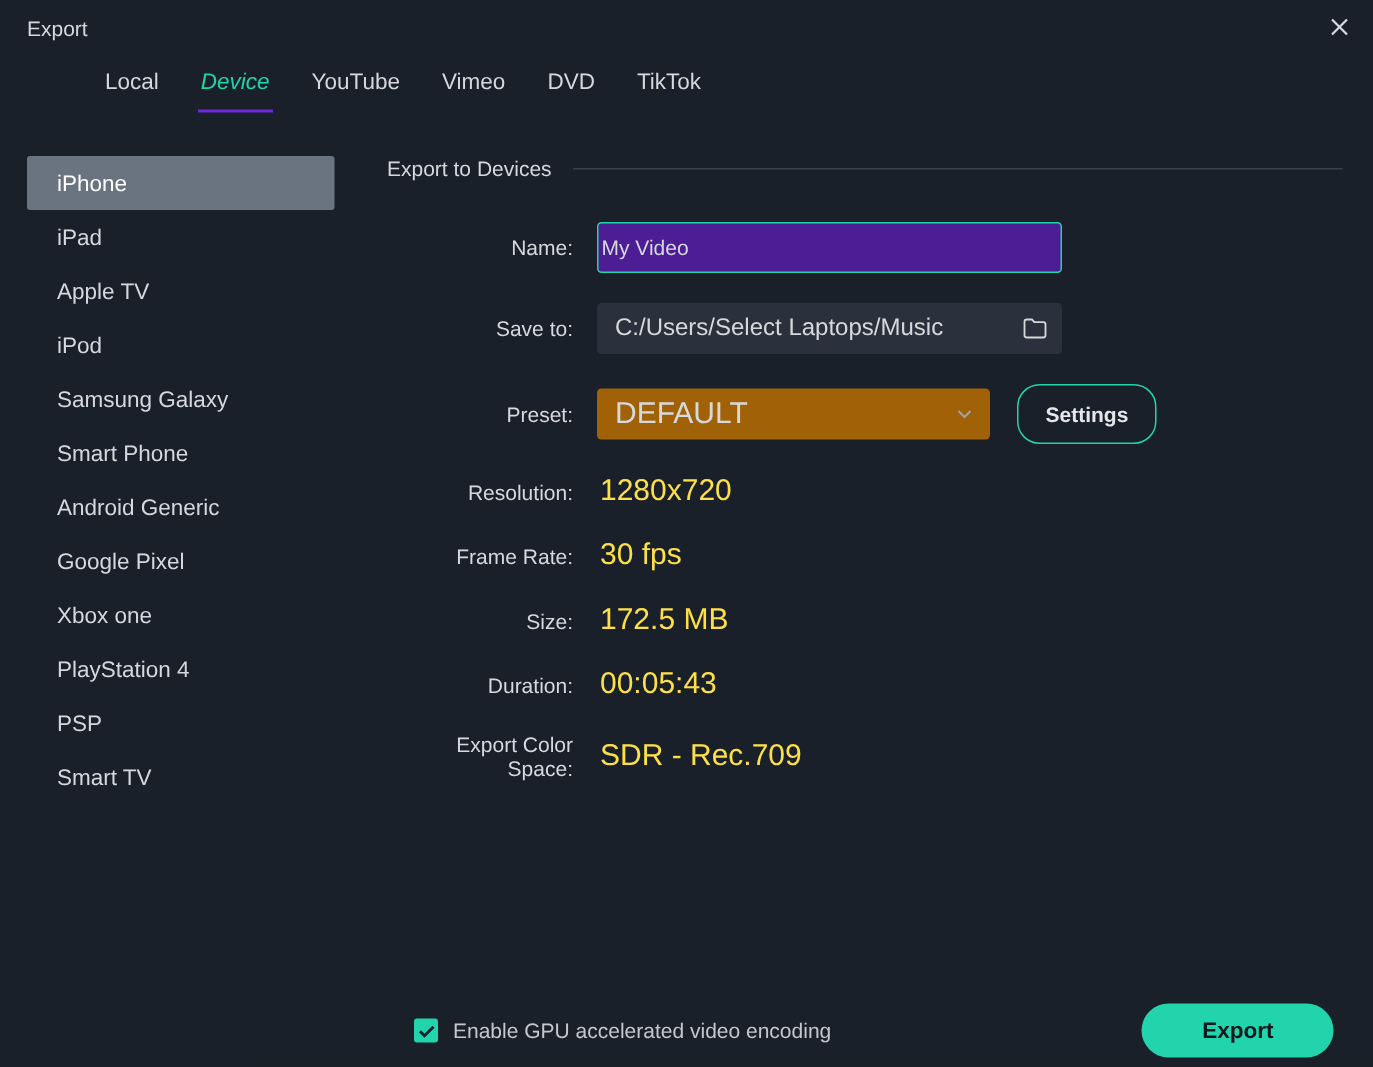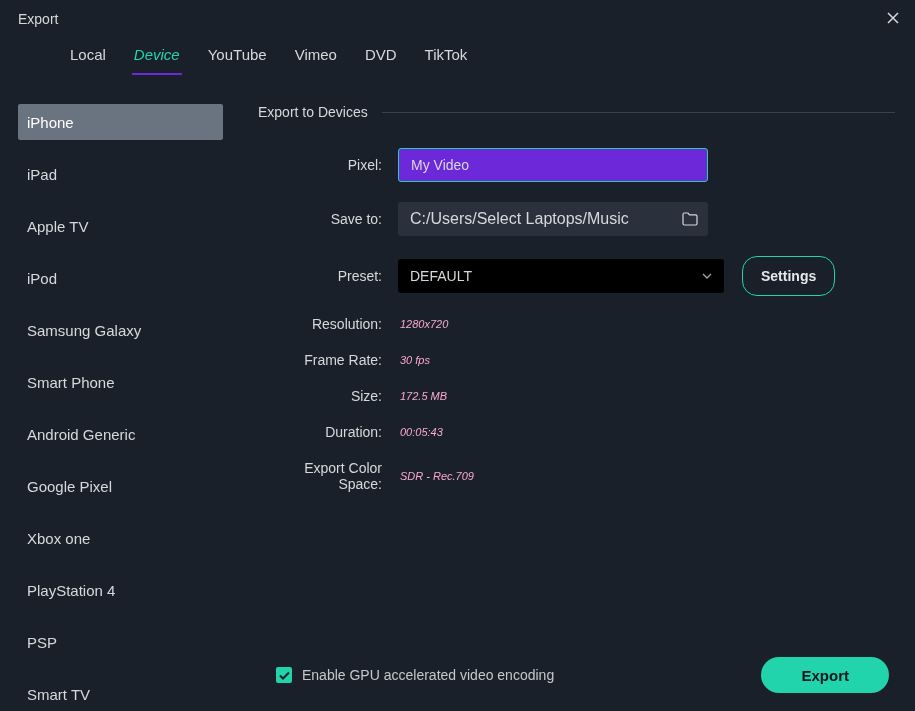--- a/index.html
+++ b/index.html
@@ -43,22 +43,22 @@
   .body {
     display: flex;
     height: calc(711px - 34px - 42px);
   }
   .sidebar {
     width: 210px;
     padding: 28px 0 0 18px;
   }
   .side-item {
     color: #d6d9dc;
-    padding: 10px 0 10px 9px;
-    margin-bottom: 16px;
+    padding: 10px 0 10px 20px;
+    margin-bottom: 0;
     cursor: pointer;
     font-size: 15px;
     height: 36px;
     display: flex;
     align-items: center;
   }
   .side-item.selected {
     background: #6a7380;
     border-radius: 2px;
     color: #fff;
@@ -92,25 +92,25 @@
   .form-label {
     width: 140px;
     text-align: right;
     color: #d6d9dc;
     font-size: 14px;
     padding-right: 16px;
   }
   .text-input {
     width: 310px;
     height: 34px;
-    background: #6d28d9;
+    background: #4c1d95;
     border: 1px solid #21d4ac;
     border-radius: 3px;
     color: #d6d9dc;
-    padding: 0 12px;
+    padding: 0 2px;
     font-size: 14px;
     outline: none;
   }
   .path-box {
     width: 310px;
     height: 34px;
     background: #2a313d;
     border: none;
     border-radius: 3px;
     color: #d6d9dc;
@@ -124,28 +124,28 @@
     position: absolute;
     right: 10px;
     top: 50%;
     transform: translateY(-50%);
     width: 16px;
     height: 14px;
     color: #d6d9dc;
     cursor: pointer;
   }
   .select-box {
-    width: 326px;
+    width: 262px;
     height: 34px;
-    background: #000000;
+    background: #a16207;
     border: none;
     border-radius: 3px;
     color: #d6d9dc;
     padding: 0 30px 0 12px;
-    font-size: 14px;
+    font-size: 20px;
     display: flex;
     align-items: center;
     position: relative;
     cursor: pointer;
   }
   .chevron-down {
     position: absolute;
     right: 12px;
     top: 50%;
     transform: translateY(-50%);
@@ -171,30 +171,29 @@
     margin-bottom: 20px;
   }
   .info-label {
     width: 140px;
     text-align: right;
     color: #d6d9dc;
     font-size: 14px;
     padding-right: 16px;
   }
   .info-value {
-    color: #f9a8d4;
-    font-size: 11px;
+    color: #fde047;
+    font-size: 20px;
     padding-left: 2px;
-    font-style: italic;
   }
   .footer {
     position: absolute;
     left: 0;
     right: 0;
-    bottom: 18px;
+    bottom: 6px;
     display: flex;
     align-items: center;
     justify-content: space-between;
     padding: 0 26px 0 276px;
   }
   .checkbox-row {
     display: flex;
     align-items: center;
     gap: 10px;
     cursor: pointer;
@@ -259,21 +258,21 @@
     <div class="side-item">Smart TV</div>
   </div>
 
   <div class="main">
     <div class="section-header">
       <span class="section-title">Export to Devices</span>
       <div class="section-line"></div>
     </div>
 
     <div class="form-row">
-      <div class="form-label">Pixel:</div>
+      <div class="form-label">Name:</div>
       <input class="text-input" type="text" value="My Video" style="">
     </div>
 
     <div class="form-row">
       <div class="form-label">Save to:</div>
       <div class="path-box">
         <span>C:/Users/Select Laptops/Music</span>
         <span>
           <svg class="folder-icon" viewBox="0 0 16 14">
               <path d="M1 2.5 C1 1.7 1.7 1 2.5 1 L6 1 L7.5 2.8 L13.5 2.8 C14.3 2.8 15 3.5 15 4.3 L15 11.5 C15 12.3 14.3 13 13.5 13 L2.5 13 C1.7 13 1 12.3 1 11.5 Z" fill="none" stroke="currentColor" stroke-width="1.2"></path>

